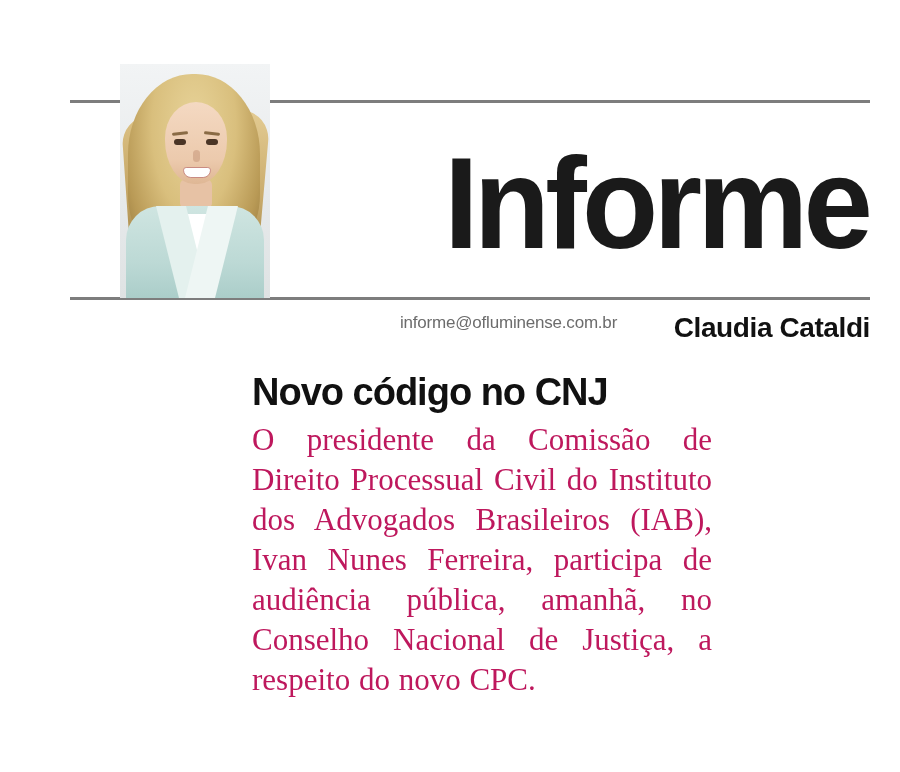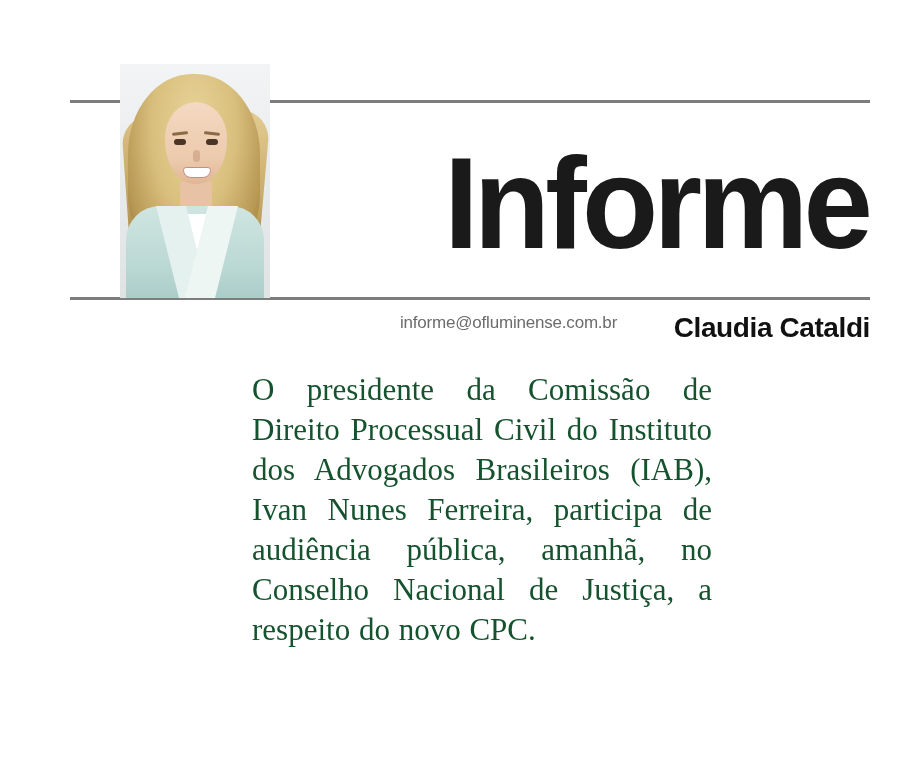--- a/index.html
+++ b/index.html
@@ -236,21 +236,21 @@
     font-size: 38px;
     line-height: 44px;
     letter-spacing: -1px;
     color: #111111;
     margin: 0 0 6px 0;
   }
   .body-text {
     font-family: "Liberation Serif", serif;
     font-size: 31px;
     line-height: 40px;
-    color: #14532d;
+    color: #be185d;
     margin: 0;
     text-align: justify;
     text-align-last: left;
     word-spacing: 1px;
   }
 </style>
 </head>
 <body>
 
 <div class="page">
@@ -280,16 +280,17 @@
     </div>
 
     <div class="title">Informe</div>
 
     <div class="byline">Claudia Cataldi</div>
   </div>
 
   <div class="email">informe@ofluminense.com.br</div>
 
   <div class="article">
+    <h1 class="headline">Novo código no CNJ</h1>
     <p class="body-text">O presidente da Comissão de Direito Processual Civil do Instituto dos Advogados Brasileiros (IAB), Ivan Nunes Ferreira, participa de audiência pública, amanhã, no Conselho Nacional de Justiça, a respeito do novo CPC.</p>
   </div>
 
 </div>
 
 </body></html>

